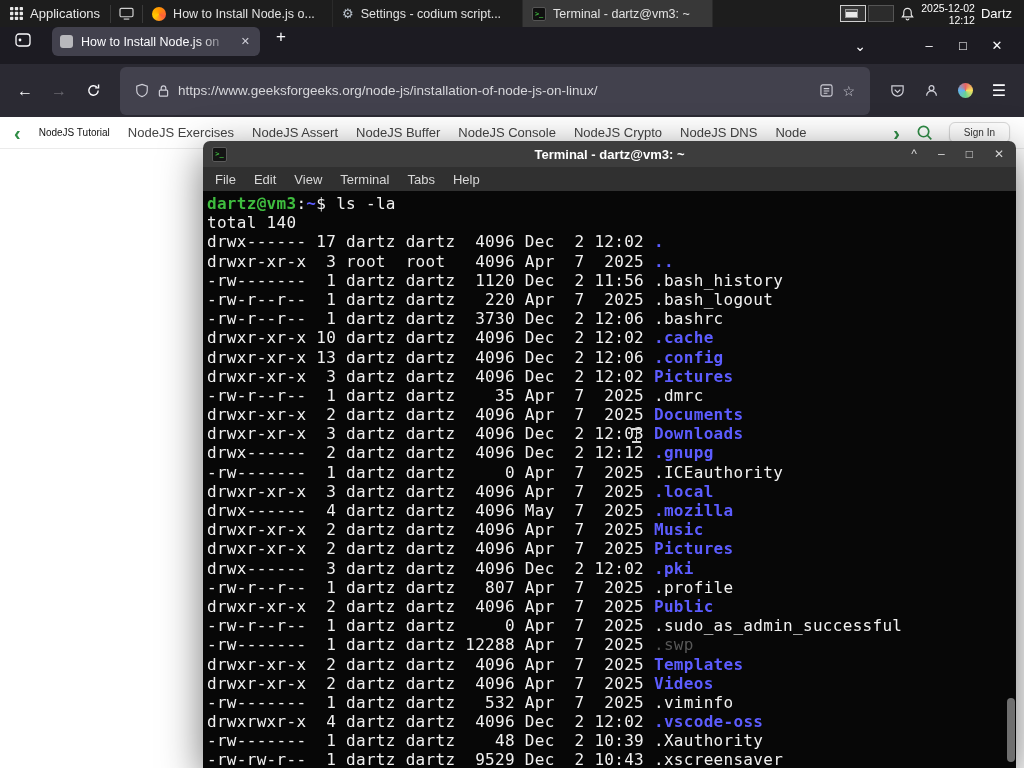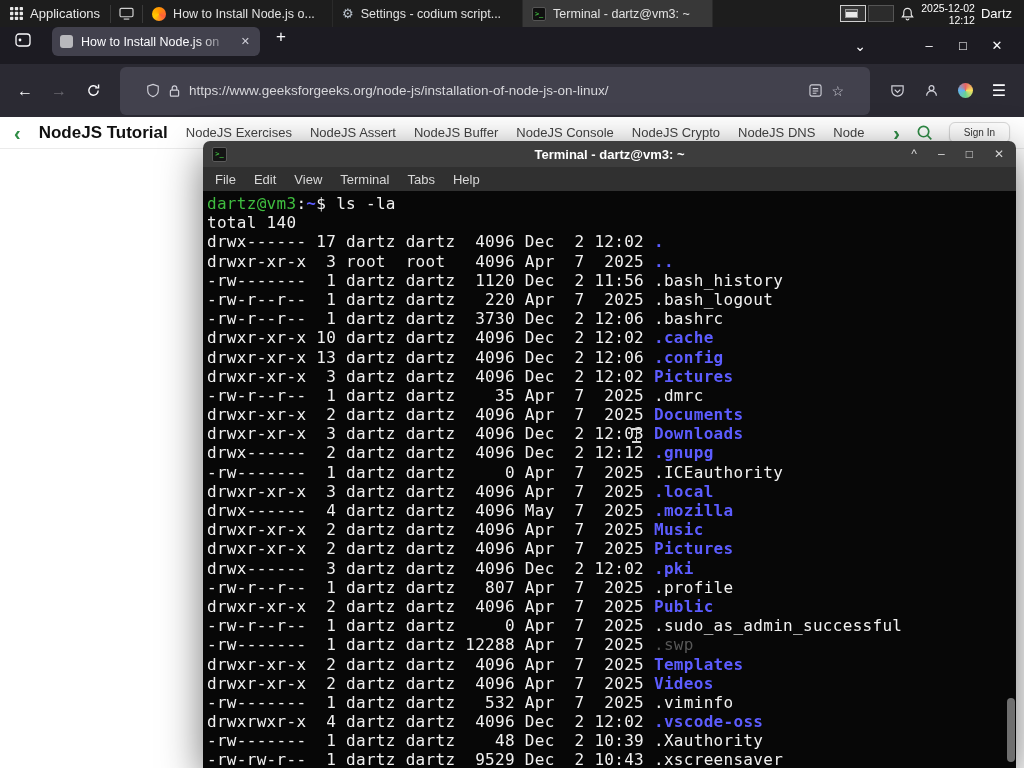--- a/index.html
+++ b/index.html
@@ -35,45 +35,45 @@
   .tab-fav{width:13px;height:13px;border-radius:3px;background:#b8b8bc;flex:0 0 auto}
   .tab-title{flex:1;white-space:nowrap;overflow:hidden;-webkit-mask-image:linear-gradient(to right,#000 78%,transparent);mask-image:linear-gradient(to right,#000 78%,transparent)}
   .tab-close{font-size:11px;color:#cfcfd8;padding:2px}
   .newtab{margin-left:10px;font-size:17px;color:#fbfbfe;padding:0 6px}
   .ts-right{margin-left:auto;display:flex;align-items:center;gap:0}
   .tab-chev{font-size:14px;color:#fbfbfe;padding:0 10px;margin-right:36px}
   .wc{width:34px;text-align:center;font-size:13px;color:#fbfbfe}
   .navbar{position:absolute;top:37px;left:0;right:0;height:53px;background:#2b2a33;display:flex;align-items:center;padding:0 10px;gap:4px}
   .nav-ico{width:30px;height:30px;display:flex;align-items:center;justify-content:center;font-size:16px;color:#fbfbfe;border-radius:4px}
   .nav-ico.dim{color:#68676f}
-  .urlbar{flex:1;height:48px;background:#42414d;border-radius:6px;display:flex;align-items:center;gap:9px;padding:0 26px;margin:0 8px;color:#d7d7db;font-size:13.5px}
+  .urlbar{flex:1;height:48px;background:#42414d;border-radius:6px;display:flex;align-items:center;gap:9px;padding:0 15px;margin:0 8px;color:#d7d7db;font-size:13.5px}
   .url-text{flex:1;white-space:nowrap;overflow:hidden}
   .url-star{font-size:14px;color:#cfcfd8}
   .ext-ico{width:15px;height:15px;border-radius:50%;background:conic-gradient(#e66465,#f6e05e,#68d391,#63b3ed,#e66465)}
   .page{position:absolute;top:90px;left:0;right:0;bottom:0;background:#fff}
   .sitenav{height:32px;background:#fff;border-bottom:1px solid #ebebeb;display:flex;align-items:center;padding:0 14px;gap:18px;font-size:13px;color:#444;white-space:nowrap;overflow:hidden}
   .sn-chev{color:#2f8d46;font-size:20px;font-weight:700;line-height:1}
-  .sn-primary{font-size:17px;font-weight:700;color:#111}
+  .sn-primary{font-size:10px;font-weight:400;color:#111}
   .sn-right{margin-left:auto;display:flex;align-items:center;gap:16px}
   .signin{background:#fff;border:1px solid #d9d9d9;border-radius:6px;padding:4px 14px;font-size:10px;color:#333;box-shadow:0 1px 2px rgba(0,0,0,.08)}
 
   
   .term{position:absolute;left:203px;top:141px;width:813px;height:627px;z-index:30;display:flex;flex-direction:column;border-radius:7px 7px 0 0;overflow:hidden;box-shadow:0 12px 42px rgba(0,0,0,.55)}
   .t-titlebar{height:26px;background:#3d3d3d;display:flex;align-items:center;position:relative;flex:0 0 auto}
   .t-icon{width:15px;height:15px;margin-left:9px;border-radius:2px;background:#141414;border:1px solid #5a5a5a;color:#3fbd3f;font:700 7px "DejaVu Sans Mono",monospace;display:flex;align-items:center;justify-content:center}
   .t-title{position:absolute;left:0;right:0;text-align:center;font-size:13px;font-weight:700;color:#fff}
   .t-controls{margin-left:auto;display:flex;gap:21px;padding-right:12px;color:#d5d5d5;font-size:12px;position:relative;z-index:2}
   .t-controls span{cursor:default}
   .t-menubar{height:24px;background:#303030;display:flex;align-items:center;padding-left:3px;color:#d8d8d8;font-size:13px;flex:0 0 auto}
   .t-menu-item{padding:0 9px}
   .t-screen{flex:1;background:#070707;position:relative;overflow:hidden}
   .t-out{padding:3px 0 0 4px;font-family:"DejaVu Sans Mono",monospace;font-size:16px;letter-spacing:.3px}
   .tline{white-space:pre;height:19.2px;line-height:19.2px}
   .c-fg{color:#f1f1f1}
-  .c-green{color:#3fbd3f;font-weight:400}
+  .c-green{color:#3fbd3f;font-weight:700}
   .c-blue{color:#5c5cff;font-weight:700}
   .c-dim{color:#585858}
   .t-scrollbar{position:absolute;top:0;right:0;bottom:0;width:11px}
   .t-thumb{position:absolute;right:1px;bottom:6px;width:8px;height:64px;background:#6f6f6f;border-radius:4px}
 
   
   .ibeam{position:absolute;left:632px;top:428px;width:9px;height:15px;border-top:2px solid #d8d8d8;border-bottom:2px solid #d8d8d8;background:linear-gradient(to right,transparent 40%,#d8d8d8 40% 60%,transparent 60%);z-index:50}
 </style>
 </head>
 <body>

